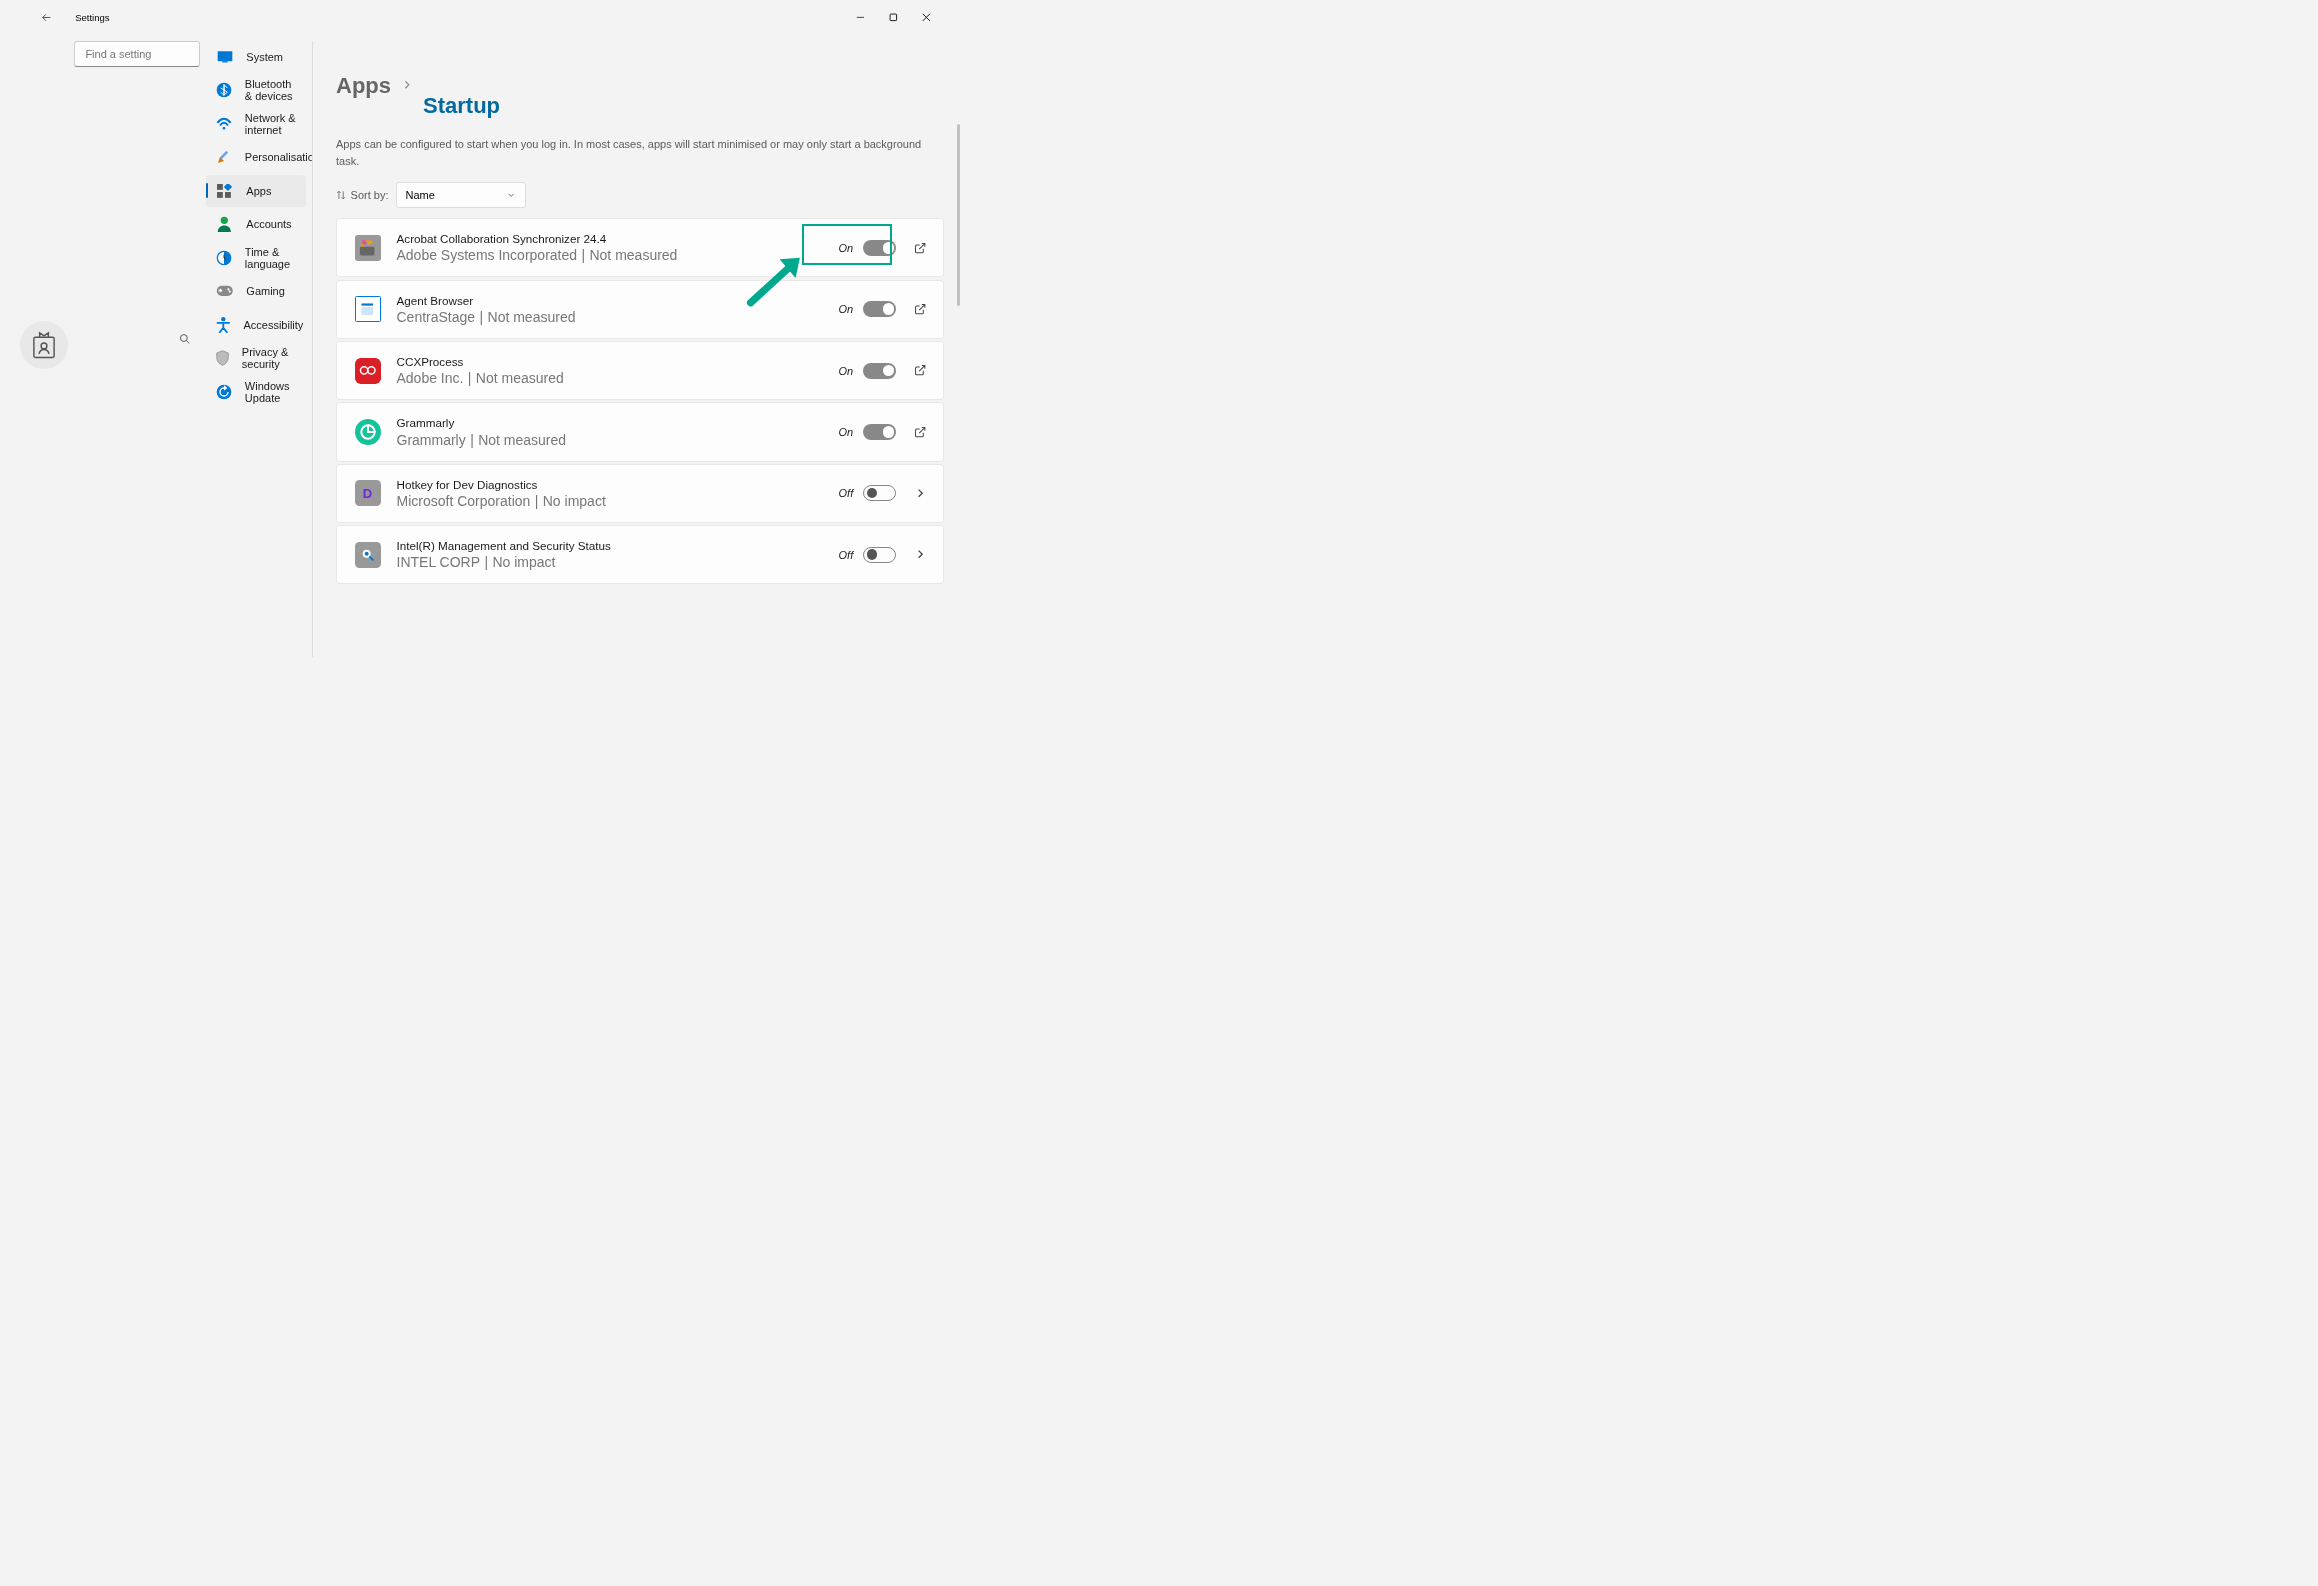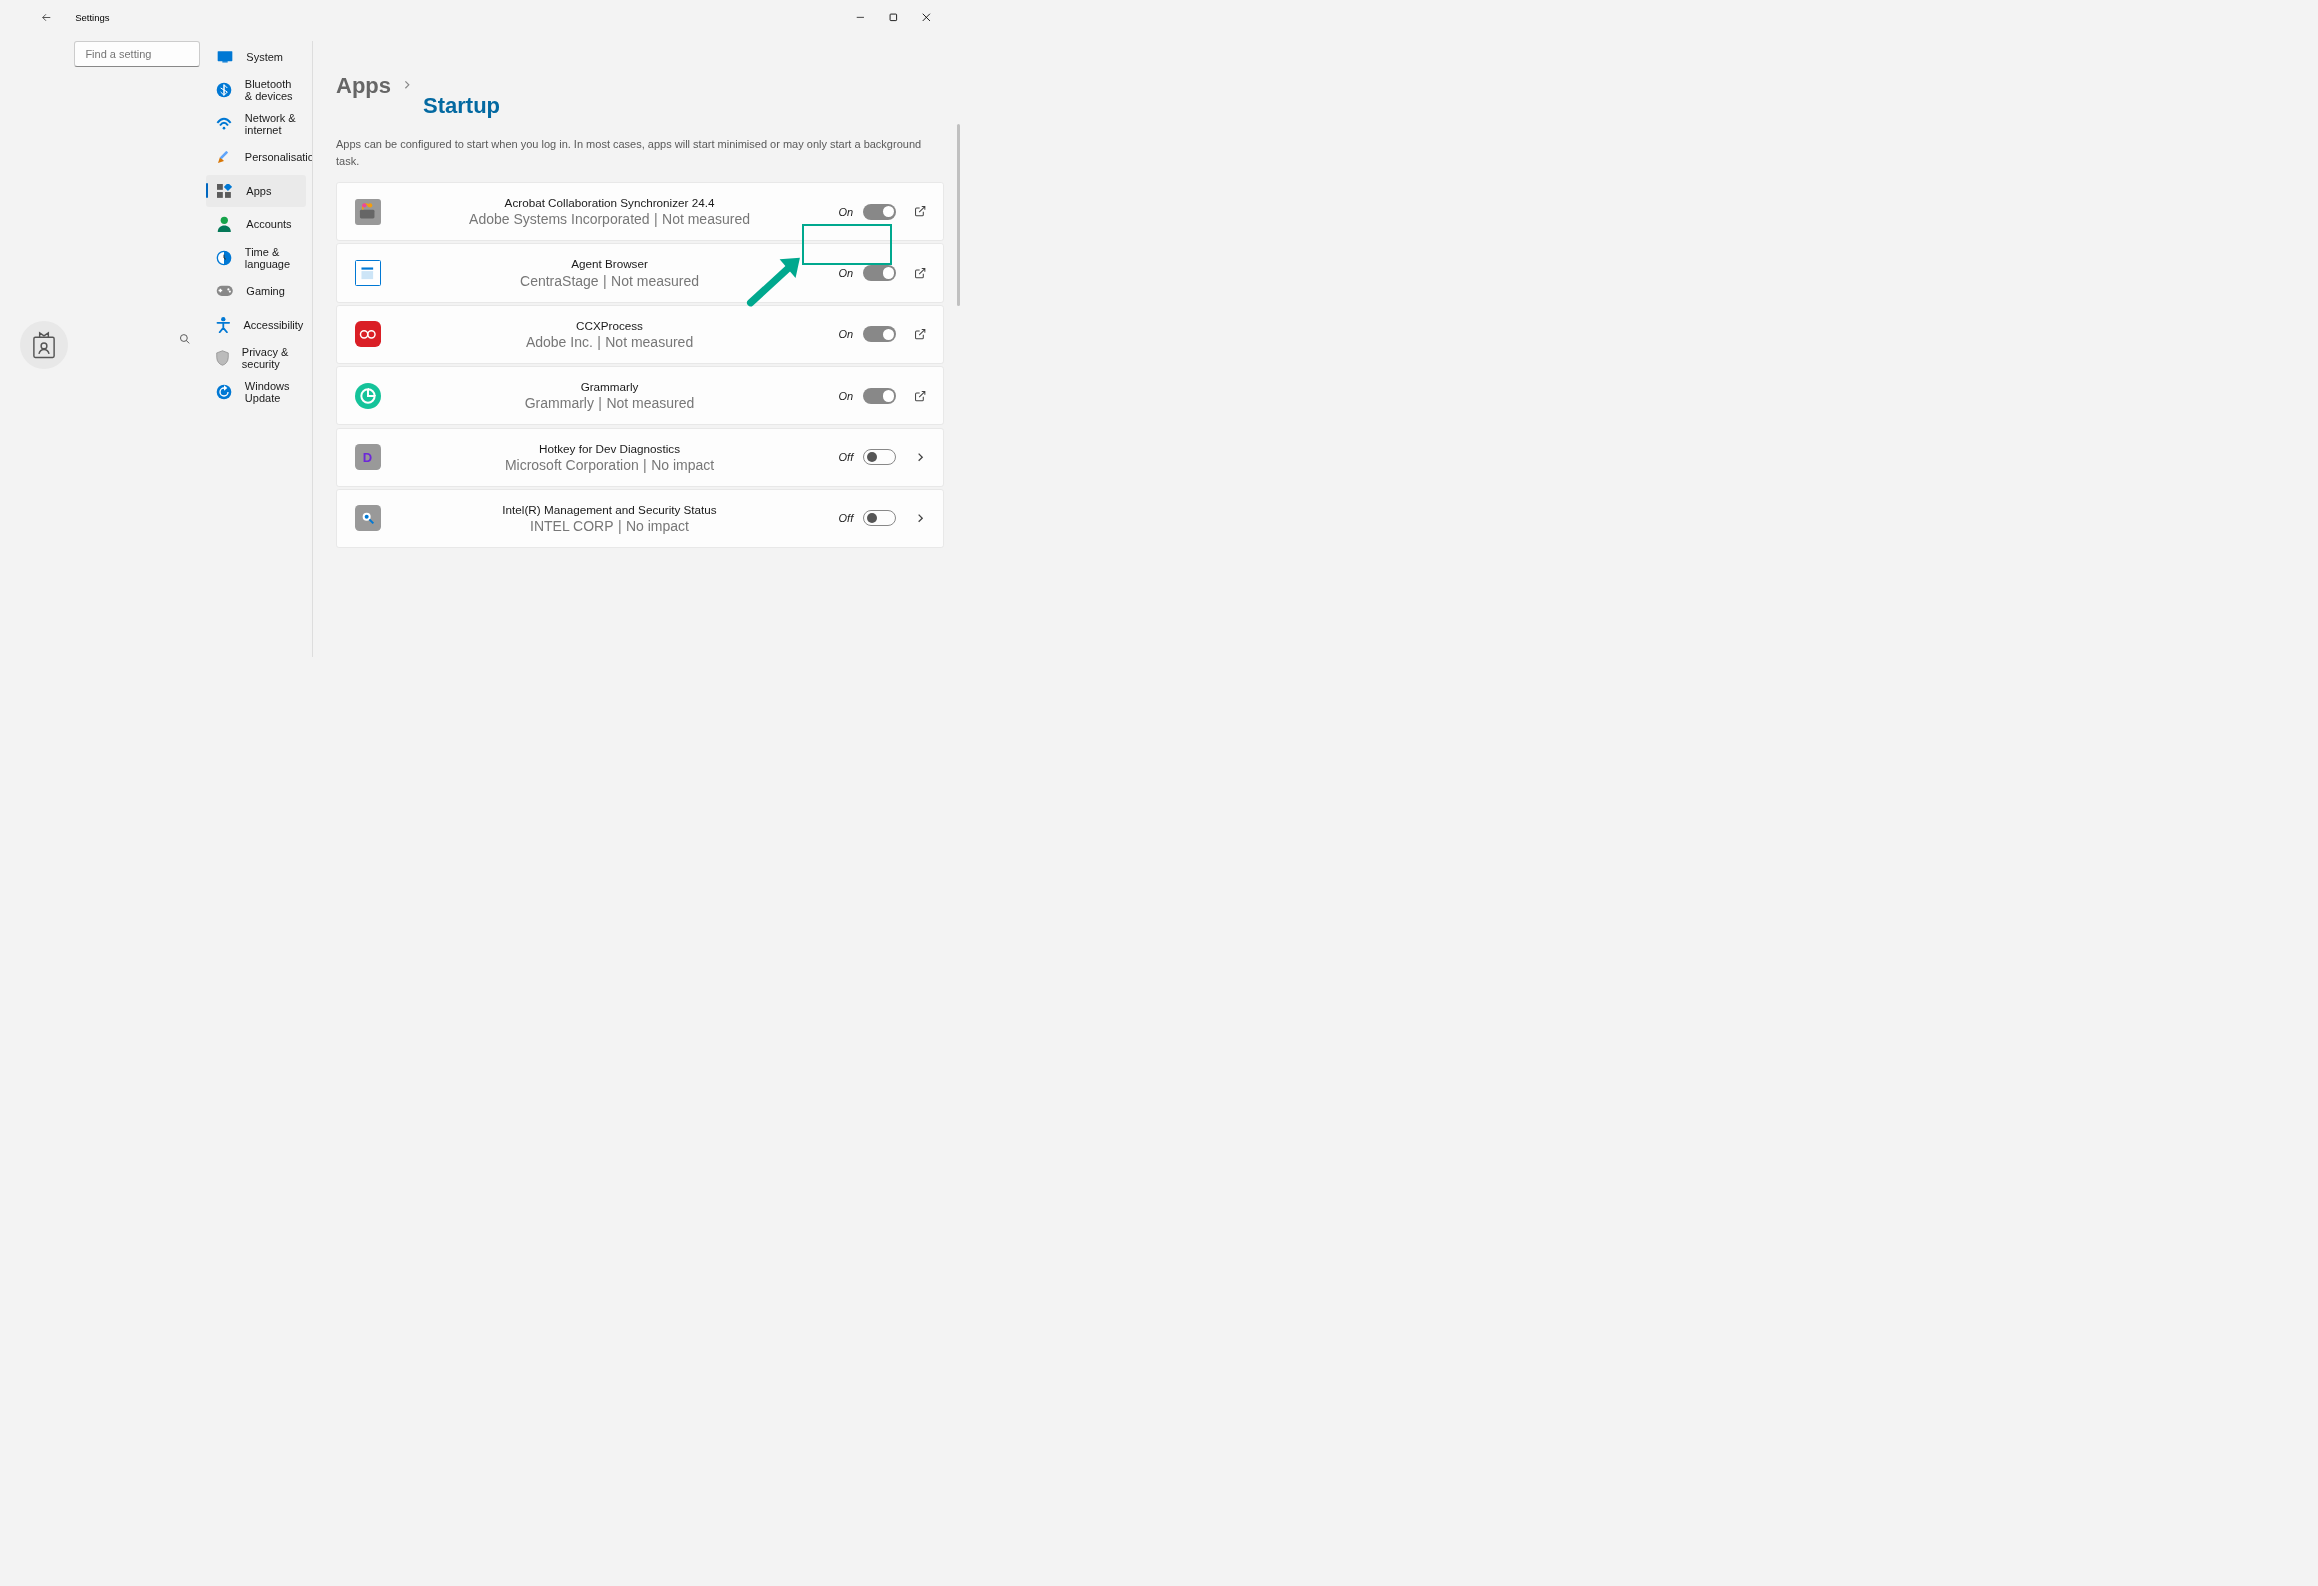--- a/index.html
+++ b/index.html
@@ -217,21 +217,20 @@
       display: flex;
       align-items: center;
       justify-content: center;
       flex-shrink: 0;
     }
     .app-info {
       flex: 1;
       display: flex;
       flex-direction: column;
       gap: 2.2px;
-      text-align: center;
     }
     .app-name {
       font-size: 11.7px;
       color: #1a1a1a;
     }
     .app-meta {
       font-size: 14px;
       color: #777;
     }
     .app-meta .sep {
@@ -479,20 +478,34 @@
       <span class="breadcrumb-sep">
         <svg width="11.7" height="11.7" viewBox="0 0 24 24" fill="none" stroke="#888" stroke-width="2.5">
             <path d="M9 5l7 7-7 7"></path>
           </svg>
       </span>
       <span class="breadcrumb-item current">Startup</span>
     </div>
 
     <div class="description">Apps can be configured to start when you log in. In most cases, apps will start minimised or may only start a background task.</div>
 
+    <div class="sort-row">
+      <span class="sort-label">
+        <svg width="10.2" height="10.2" viewBox="0 0 24 24" fill="none" stroke="#666" stroke-width="2">
+            <path d="M7 3v18M7 3L3 7M7 3l4 4M17 21V3M17 21l4-4M17 21l-4-4"></path>
+          </svg>
+        <span>Sort by:</span>
+      </span>
+      <div class="sort-dropdown">
+        <span>Name</span>
+        <svg width="10.2" height="10.2" viewBox="0 0 24 24" fill="none" stroke="#555" stroke-width="2">
+            <path d="M6 9l6 6 6-6"></path>
+          </svg>
+      </div>
+    </div>
 
     <div class="app-list" id="app-list">
         <div class="app-row">
           <div class="app-icon">
             <div style="width:26px;height:26px;background:#999;border-radius:2.9px;display:flex;align-items:center;justify-content:center;">
               <svg width="20.4" height="20.4" viewBox="0 0 28 28">
                 <rect x="4" y="12" width="20" height="12" rx="2" fill="#666"></rect>
                 <path d="M8 12V8a4 4 0 0 1 8 0" stroke="#f59e0b" stroke-width="2" fill="none"></path>
                 <circle cx="10" cy="6" r="3" fill="#ec4899"></circle>
                 <circle cx="18" cy="6" r="3" fill="#f59e0b"></circle>

